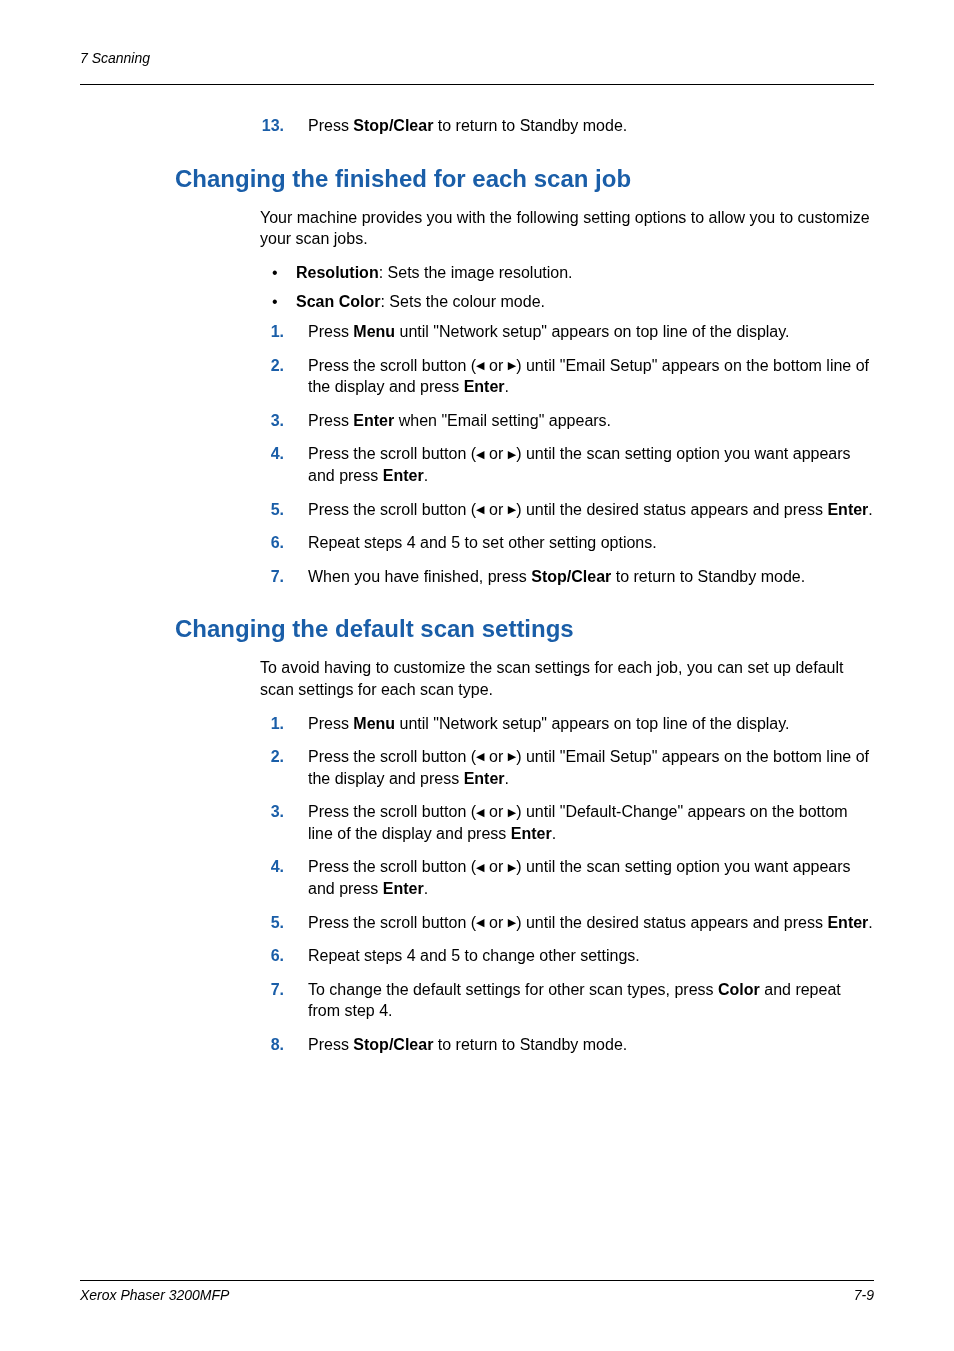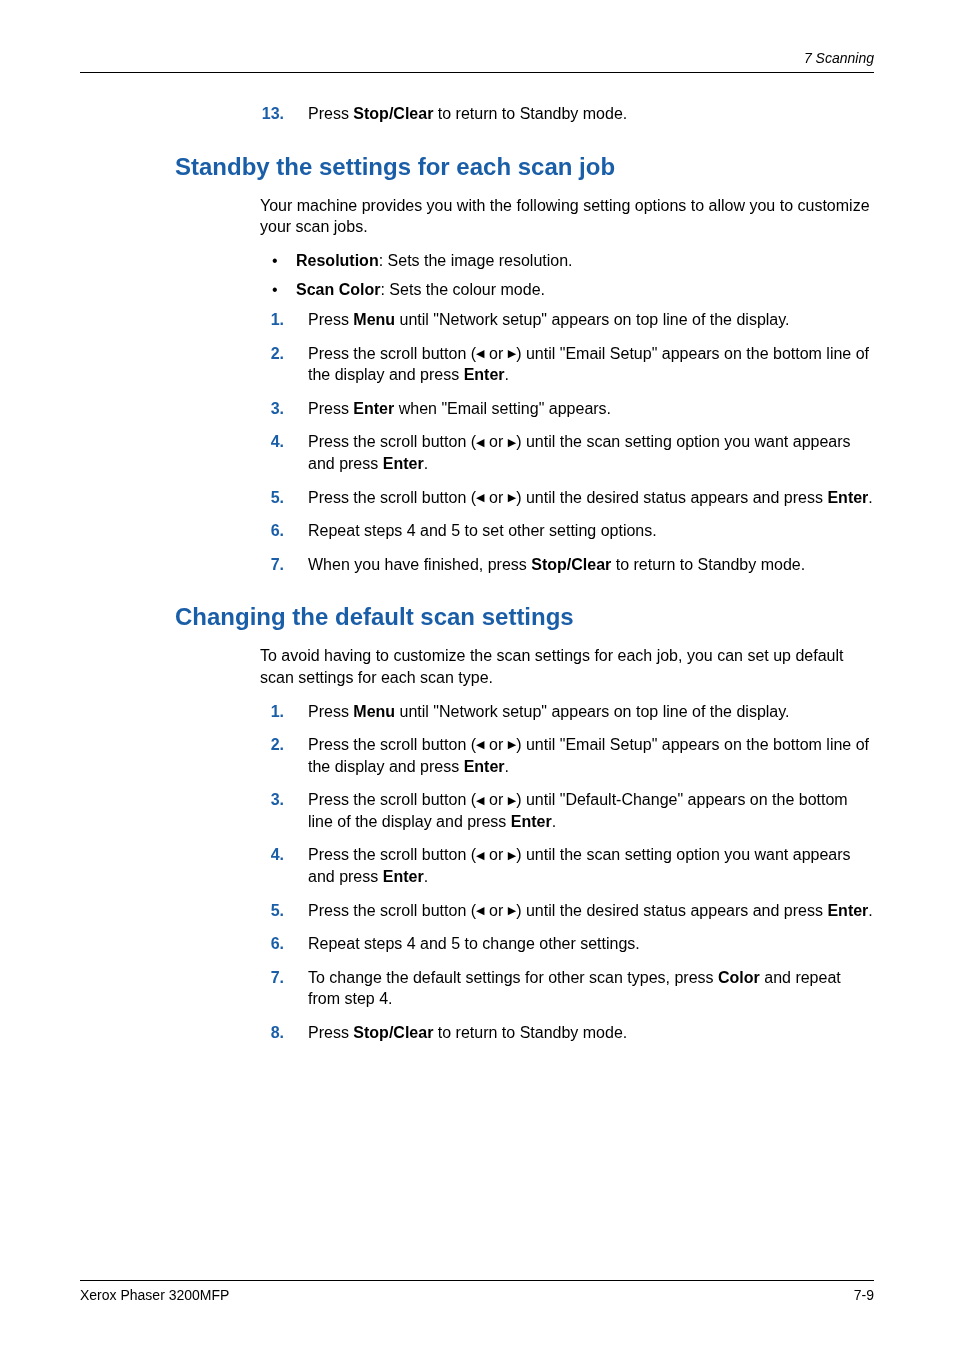--- a/index.html
+++ b/index.html
@@ -10,24 +10,24 @@
   }
   .page {
     width: 954px;
     height: 1351px;
     box-sizing: border-box;
     padding: 50px 80px 40px 80px;
     position: relative;
   }
   .header-row {
     display: flex;
-    justify-content: flex-end;
+    justify-content: flex-start;
     font-style: italic;
     font-size: 14px;
-    margin-bottom: 6px;
+    margin-bottom: 18px;
   }
   .top-rule {
     border: none;
     border-top: 1px solid #000;
     margin: 0 0 30px 0;
   }
   .content {
     padding-left: 10px;
     padding-right: 0;
   }
@@ -88,20 +88,21 @@
     bottom: 48px;
   }
   .bottom-rule {
     border: none;
     border-top: 1px solid #000;
     margin: 0 0 6px 0;
   }
   .footer-row {
     display: flex;
     justify-content: space-between;
+    font-style: italic;
     font-size: 14px;
   }
 </style>
 </head>
 <body>
 
 <div class="page">
   <div class="header-row">
     <span>7  Scanning</span>
   </div>
@@ -111,21 +112,21 @@
 
     <div class="indent-block">
       <div class="num-item">
         <span class="num">13.</span>
         <span class="txt">
           <span>Press </span><b>Stop/Clear</b><span> to return to Standby mode.</span>
         </span>
       </div>
     </div>
 
-    <h2 class="section-title">Standby the settings for each scan job</h2>
+    <h2 class="section-title">Changing the finished for each scan job</h2>
     <div class="indent-block">
       <div class="para">Your machine provides you with the following setting options to allow you to customize your scan jobs.</div>
 
       <div class="bullet-item">
         <span class="dot">•</span>
         <span class="txt"><b>Resolution</b><span>: Sets the image resolution.</span></span>
       </div>
       <div class="bullet-item">
         <span class="dot">•</span>
         <span class="txt"><b>Scan Color</b><span>: Sets the colour mode.</span></span>

